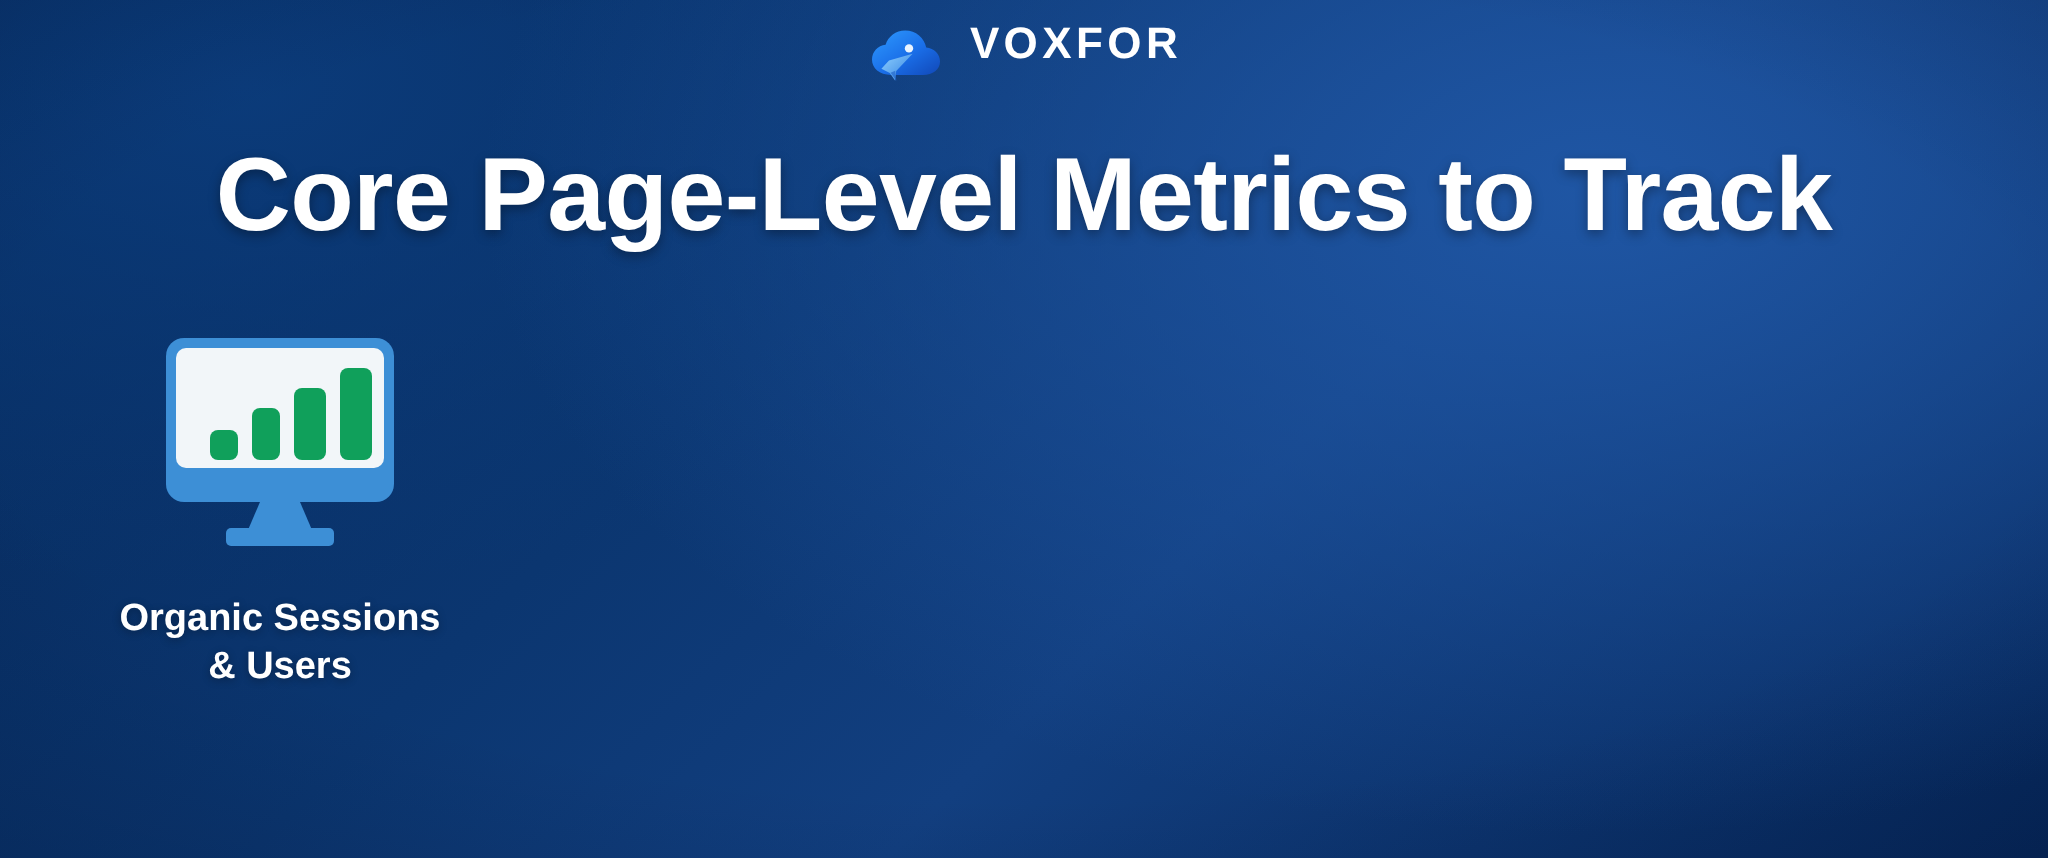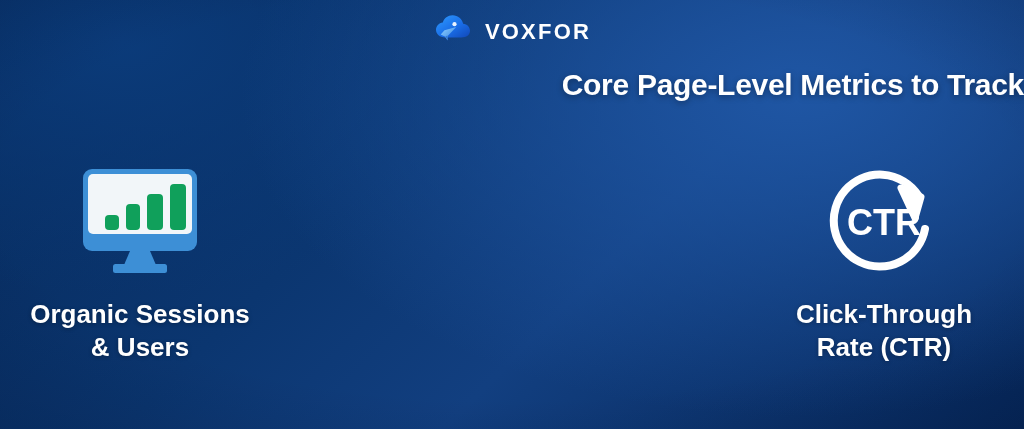--- a/index.html
+++ b/index.html
@@ -24,41 +24,41 @@
     background: radial-gradient(ellipse 120% 115% at 50% 45%, rgba(0,0,0,0) 42%, rgba(0,15,45,0.55) 100%);
     pointer-events: none;
   }
 
   
   .logo {
     position: absolute;
     left: 0; right: 0;
     top: 11px;
     display: flex;
-    align-items: flex-end;
+    align-items: flex-start;
     justify-content: center;
     gap: 10px;
   }
   .logo-mark { width: 42px; height: 32px; display: block; }
   .logo-word {
     color: #ffffff;
     font-size: 22px;
     font-weight: bold;
     letter-spacing: 2.2px;
     line-height: 1;
   }
 
   
   .title {
     position: absolute;
     top: 68px;
     left: 0; right: 0;
-    text-align: right;
+    text-align: center;
     color: #ffffff;
-    font-size: 30px;
+    font-size: 52px;
     font-weight: bold;
     letter-spacing: -0.3px;
     text-shadow: 0 2px 6px rgba(0,0,0,0.35);
   }
 
   
   .cards {
     position: absolute;
     top: 160px;
     left: 18px;
@@ -75,21 +75,21 @@
   }
   .icon-wrap {
     height: 122px;
     display: flex;
     align-items: center;
     justify-content: center;
   }
   .card-label {
     margin-top: 16px;
     color: #ffffff;
-    font-size: 26px;
+    font-size: 19px;
     font-weight: bold;
     line-height: 1.28;
     text-align: center;
     white-space: pre-line;
     text-shadow: 0 1px 4px rgba(0,0,0,0.3);
   }
 </style>
 </head>
 <body>
 
@@ -133,28 +133,17 @@
           <rect x="72" y="29" width="16" height="36" rx="4" fill="#10a05b"></rect>
           <rect x="95" y="19" width="16" height="46" rx="4" fill="#10a05b"></rect>
           <path d="M55 86h20l6 14H49z" fill="#3d8fd6"></path>
           <rect x="38" y="99" width="54" height="9" rx="2.5" fill="#3d8fd6"></rect>
         </svg>
       </div>
       <div class="card-label">Organic Sessions
 &amp; Users</div>
     </div>
 
-    <div class="card">
-      <div class="icon-wrap">
-        <svg width="124" height="116" viewBox="0 0 124 116" xmlns="http://www.w3.org/2000/svg">
-          <path d="M96 32A46 46 0 1 0 103 66" fill="none" stroke="#ffffff" stroke-width="8" stroke-linecap="round"></path>
-          <path d="M79 25 l20 9 -6 21 z" fill="#ffffff" stroke="#ffffff" stroke-width="7" stroke-linejoin="round" stroke-linecap="round"></path>
-          <text x="62" y="72" text-anchor="middle" fill="#ffffff" font-family="Liberation Sans, sans-serif" font-size="36" font-weight="bold">CTR</text>
-        </svg>
-      </div>
-      <div class="card-label">Click-Through
-Rate (CTR)</div>
-    </div>
 
 
 
   </div>
 </div>
 
 </body></html>

